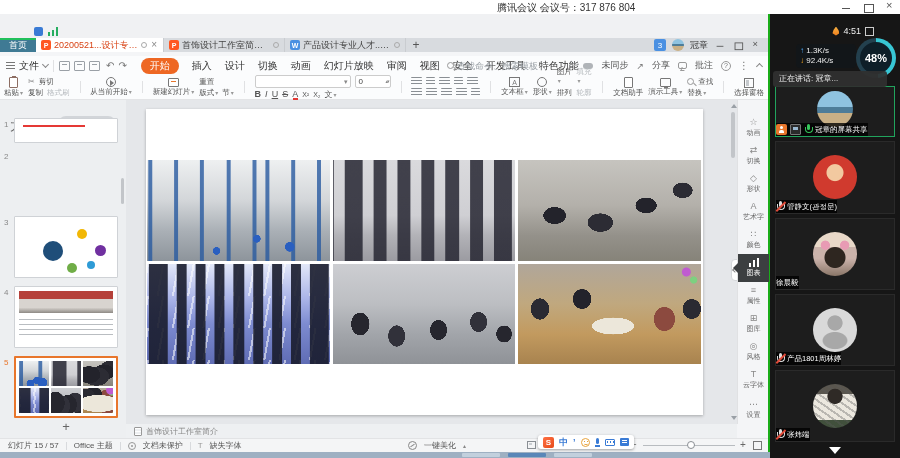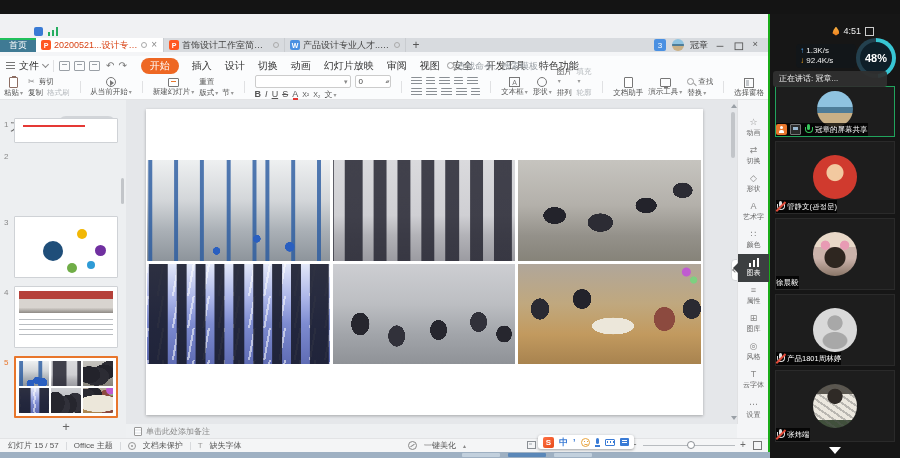--- a/index.html
+++ b/index.html
@@ -266,20 +266,28 @@
 .mic.on::before{background:#35c75a}
 .mic.on::after{border-color:#35c75a}
 .slash{position:absolute;left:3.5px;top:-1px;width:1.5px;height:13px;background:#e04b3a;transform:rotate(45deg)}
 .more-arrow{position:absolute;top:433px;left:50%;transform:translateX(-50%);width:0;height:0;border-left:6px solid transparent;border-right:6px solid transparent;border-top:7px solid #fff;cursor:pointer}
 </style>
 </head>
 <body>
 
 <div id="root">
 
+  <div id="topbar">
+    <span class="mtitle">腾讯会议 会议号：317 876 804</span>
+    <span class="winctl">
+      <span class="wc wc-min"></span>
+      <span class="wc wc-max"></span>
+      <span class="wc wc-close"></span>
+    </span>
+  </div>
 
   <div id="wps">
     <div id="strip-upper">
       <span class="app-ico"></span>
       <span class="signal-ico"></span>
     </div>
 
     <div id="tabstrip">
       <div class="hometab">
           <span>首页</span>
@@ -333,20 +341,31 @@
         <span class="mi">审阅</span>
         <span class="mi">视图</span>
         <span class="mi">安全</span>
         <span class="mi">开发工具</span>
         <span class="mi">特色功能</span>
       </div>
       <div class="searchbox">
         <span class="search-ico"></span>
         <input class="search-in" placeholder="查找命令、搜索模板" style="">
       </div>
+      <div class="menu-right">
+        <span class="cloud-ico"></span>
+        <span>未同步</span>
+        <span class="share-ico">↗</span>
+        <span>分享</span>
+        <span class="cmt-ico"></span>
+        <span>批注</span>
+        <span class="help-ico">?</span>
+        <span class="more-dots">⋮</span>
+        <span class="chev-u"></span>
+      </div>
     </div>
 
     <div id="toolbar">
       <div class="tb-big">
         <span class="ico-clip"></span>
         <span class="dd">粘贴</span>
       </div>
       <div class="tb-col">
         <span class="tb-row">
             <span style="font-size:8px;color:#888">✂</span>
@@ -546,21 +565,21 @@
           <span>云字体</span>
         </div>
       <div class="rr" style="top:296px">
           <span class="ri">⋯</span>
           <span>设置</span>
         </div>
     </div>
 
     <div id="notesbar">
       <span class="note-ico"></span>
-      <span>单击此处添加备注</span>
+      <span>首饰设计工作室简介</span>
     </div>
 
     <div id="statusbar">
       <div class="st-left">
         <span>幻灯片 15 / 57</span>
         <span class="st-sep"></span>
         <span>Office 主题</span>
         <span class="st-sep"></span>
         <span class="prot-ico"></span>
         <span>文档未保护</span>

